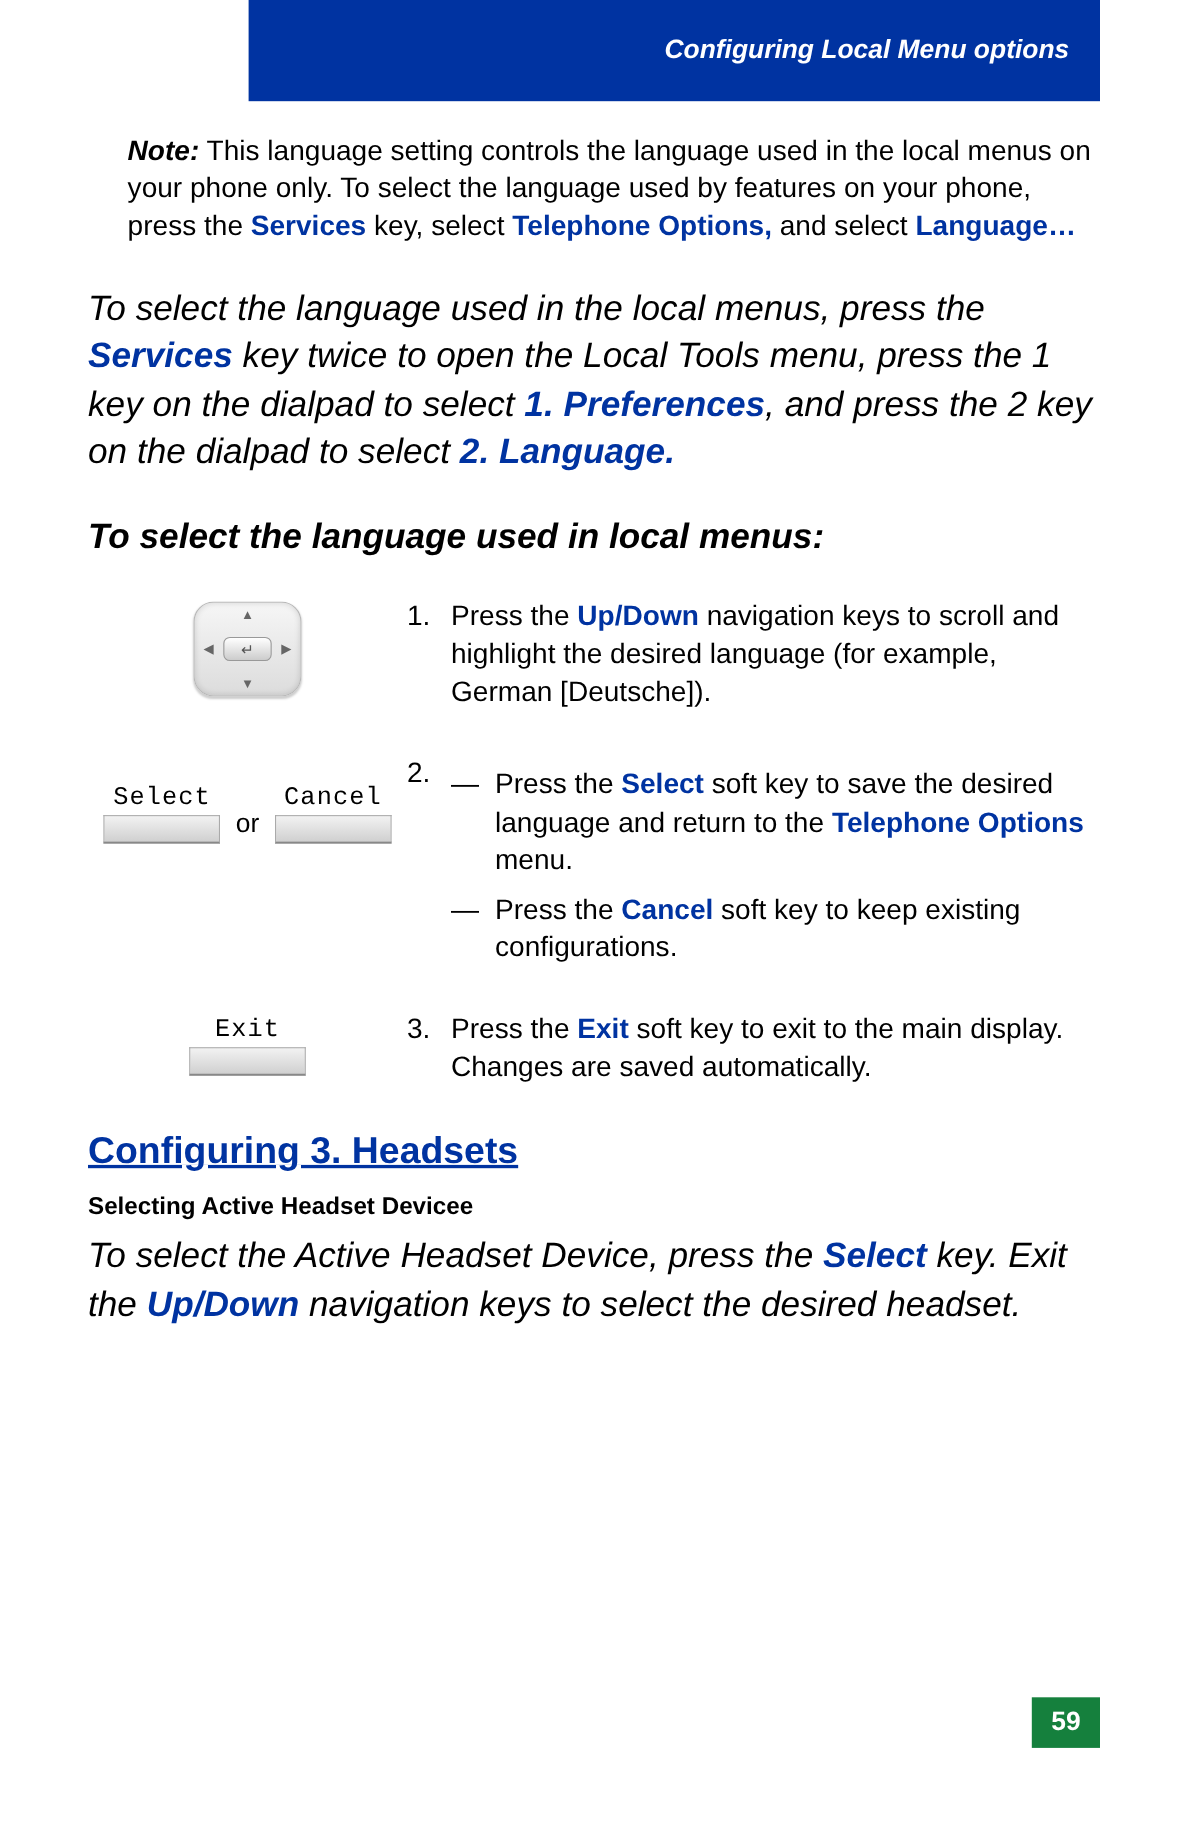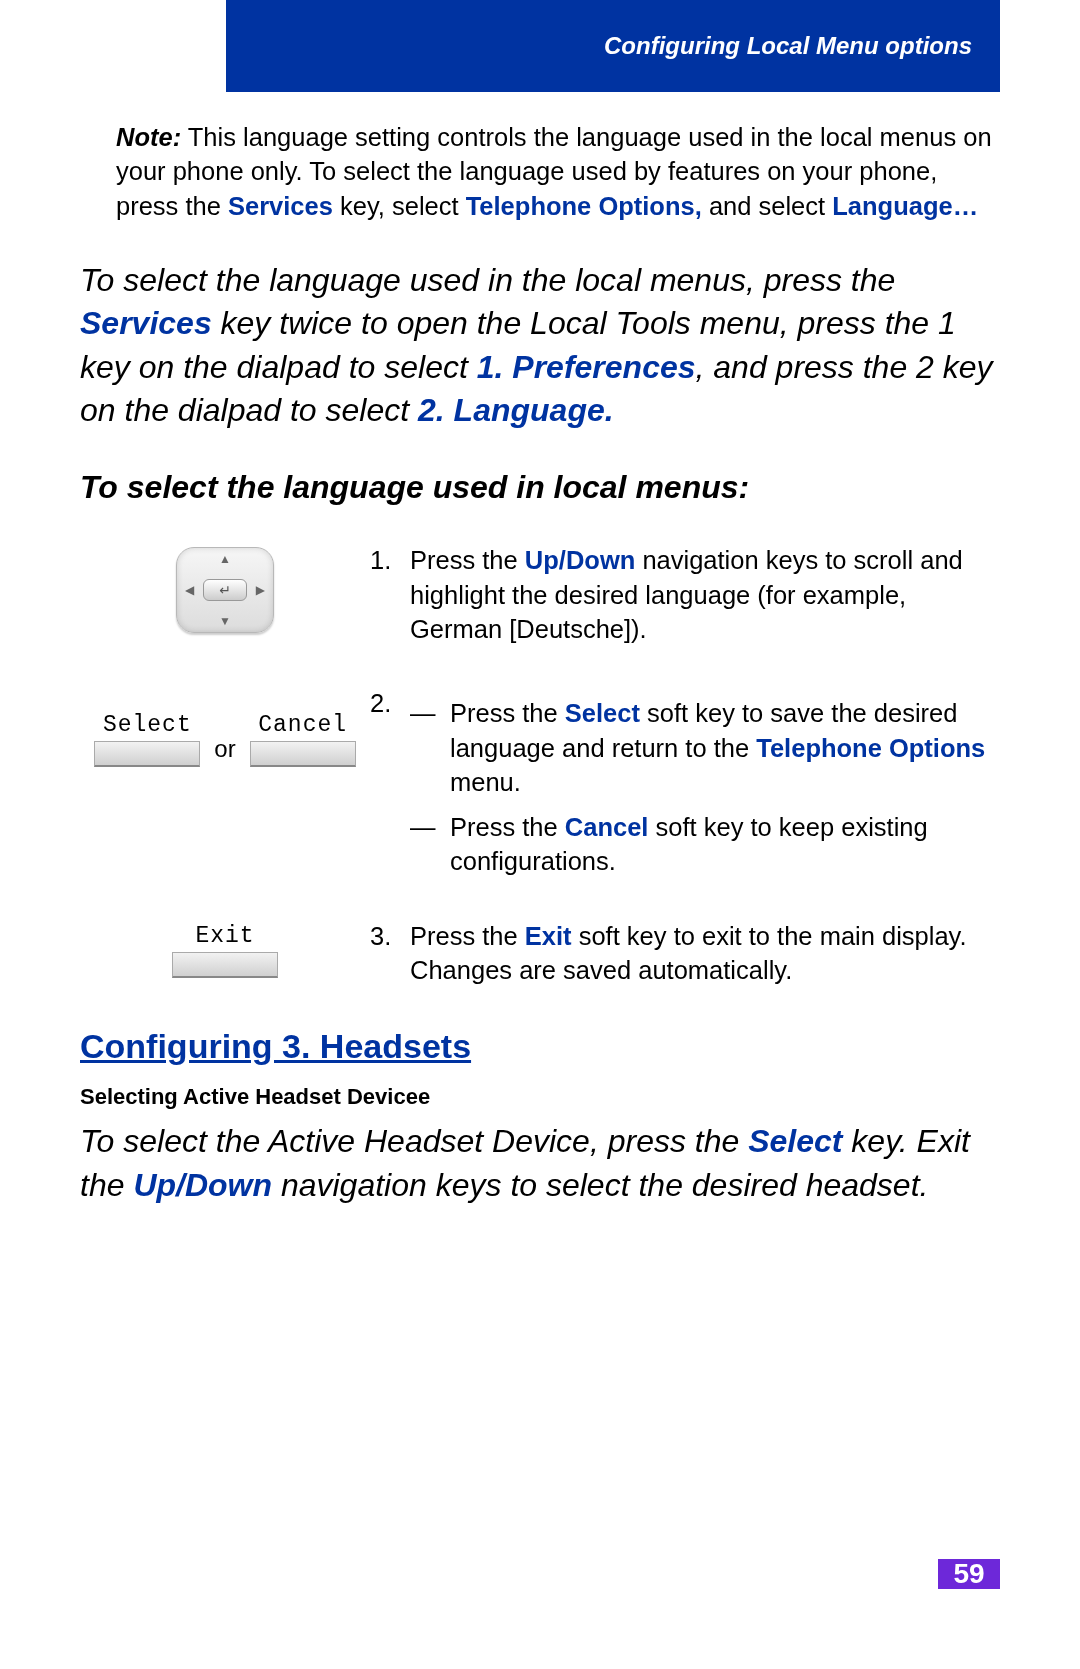--- a/index.html
+++ b/index.html
@@ -163,25 +163,25 @@
   .subheading {
     font-weight: bold;
     font-size: 22px;
     margin-bottom: 10px;
   }
   .page-number-box {
     position: absolute;
     right: 0;
     bottom: 0;
     width: 62px;
-    height: 30px;
-    background: #6d28d9;
+    height: 46px;
+    background: #15803d;
     color: #fff;
     font-weight: bold;
-    font-size: 28px;
+    font-size: 24px;
     display: flex;
     align-items: center;
     justify-content: center;
   }
   .footer-area {
     position: absolute;
     bottom: 80px;
     right: 80px;
   }
 </style>

